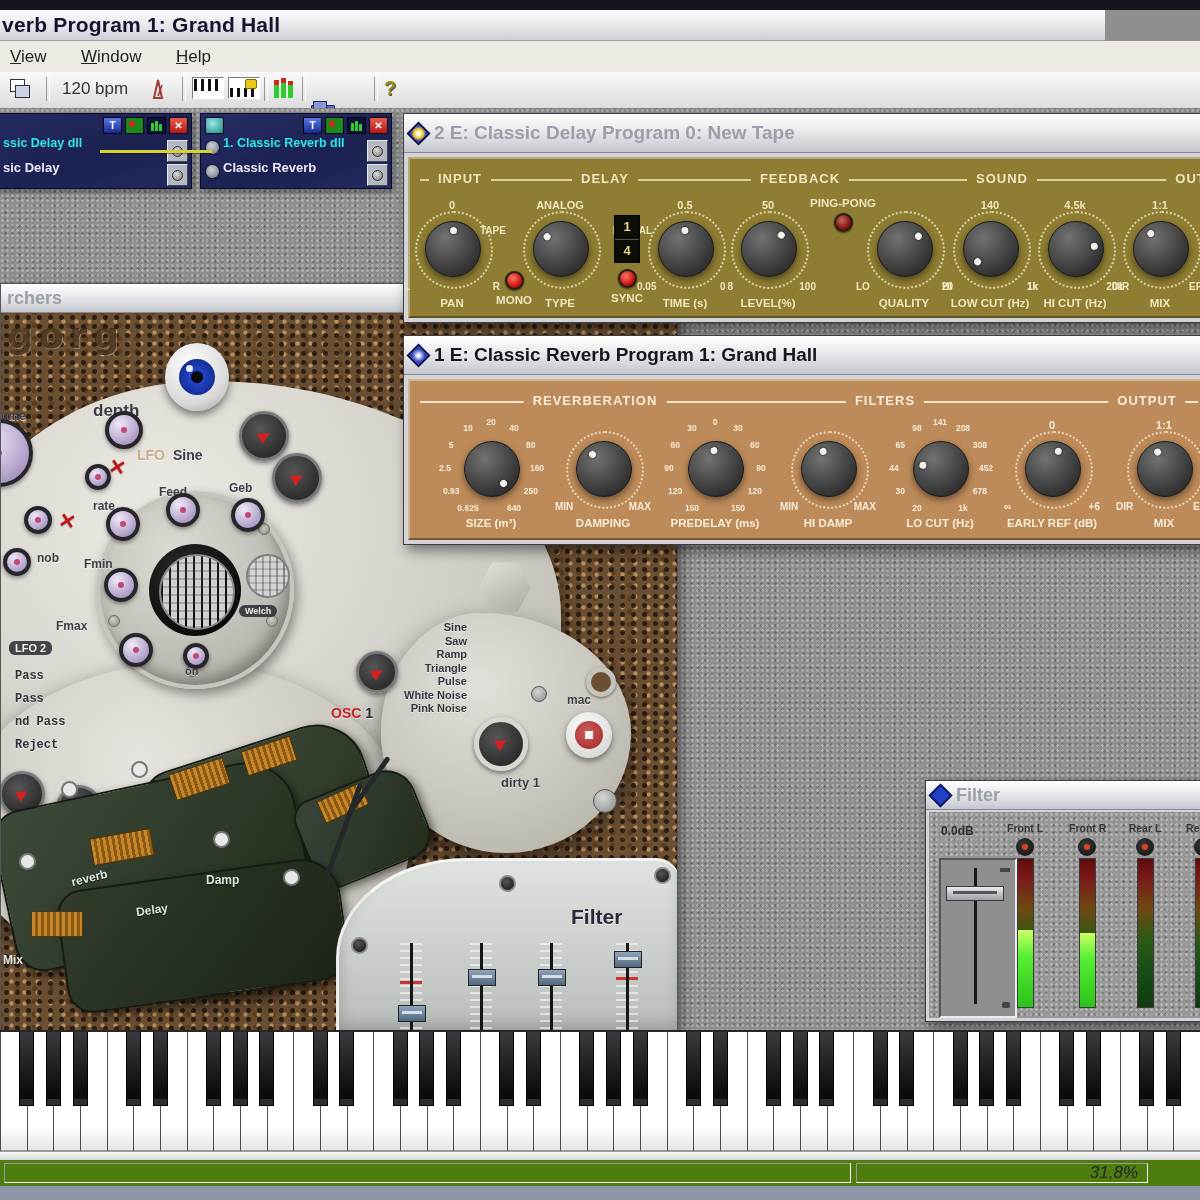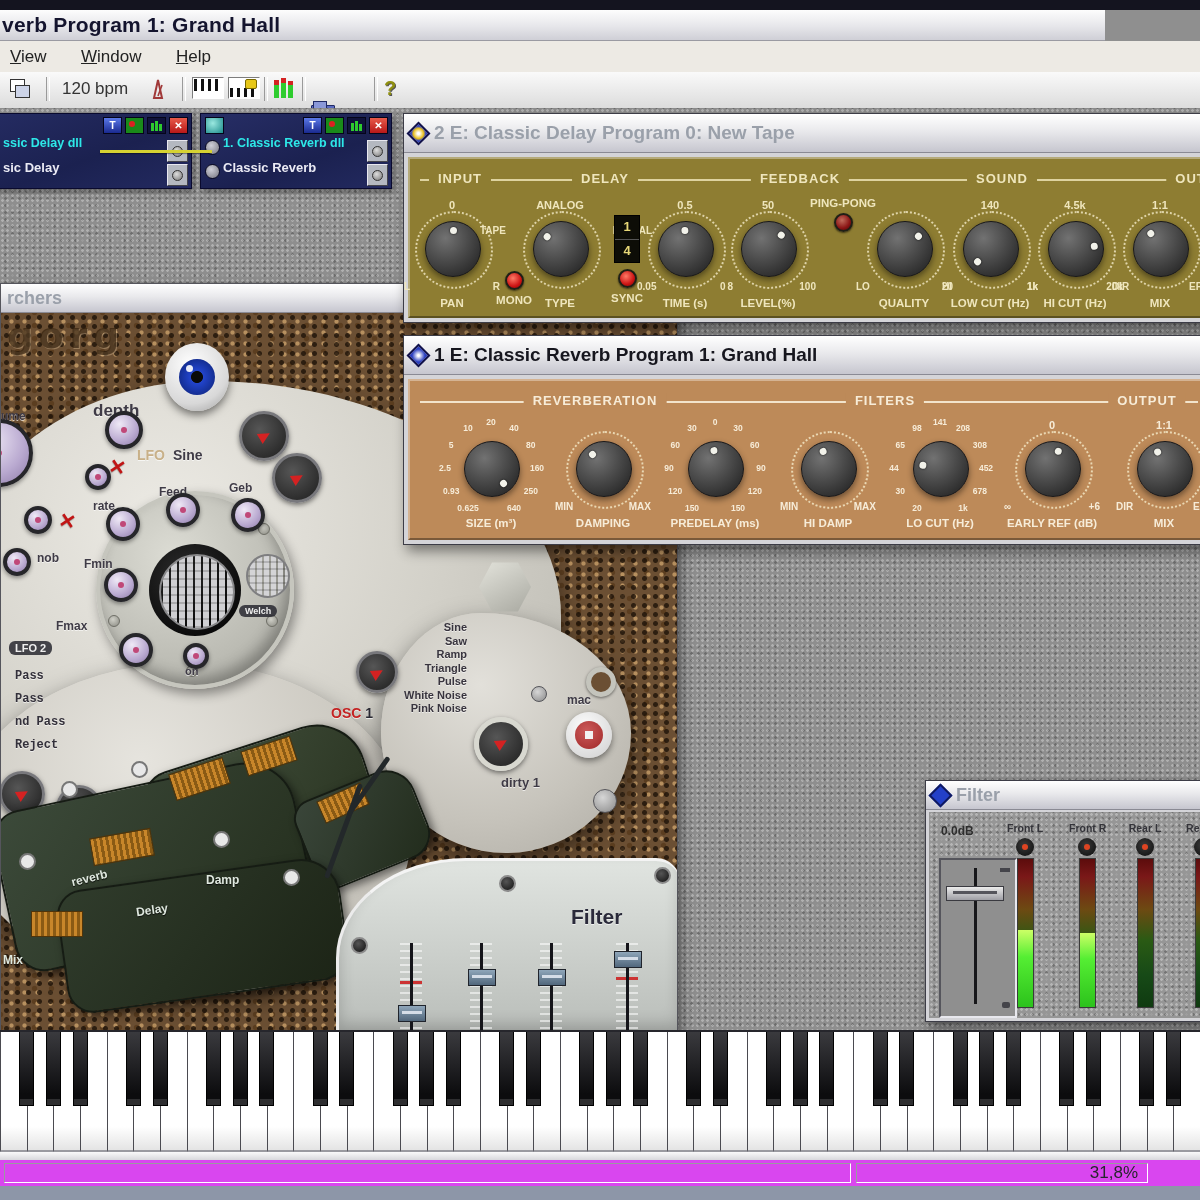--- a/index.html
+++ b/index.html
@@ -258,21 +258,21 @@
   
   #piano{position:absolute;left:0;top:1030px;width:1200px;height:122px;background:#fff;
     border-top:2px solid #26262c;overflow:hidden;}
   .wkey{position:absolute;top:0;height:120px;background:linear-gradient(180deg,#ffffff 80%,#e4e4e4);
     border-left:1px solid #4a4a50;border-bottom:2px solid #9a9aa0;box-sizing:border-box;}
   .bkey{position:absolute;top:0;width:15px;height:74px;background:linear-gradient(180deg,#3a3a3e,#0c0c0e 85%);
     border:1px solid #000;border-top:none;box-sizing:border-box;z-index:2;
     box-shadow:inset 0 -6px 0 rgba(255,255,255,.14);}
   .pre-status{position:absolute;left:0;top:1152px;width:1200px;height:8px;
     background:linear-gradient(180deg,#fafafa,#d8d8dc);border-bottom:1px solid #aaa;}
-  .statusbar{position:absolute;left:0;top:1160px;width:1200px;height:26px;background:#d946ef;}
+  .statusbar{position:absolute;left:0;top:1160px;width:1200px;height:26px;background:#4d7c0f;font-style:italic;}
   .status-pane{position:absolute;top:3px;height:18px;border:1px solid;border-color:#9a9aa0 #fff #fff #9a9aa0;}
   .status-pct{position:absolute;right:62px;top:2px;font-size:17px;color:#26262c;line-height:22px;}
   .bottom-strip{position:absolute;left:0;top:1186px;width:1200px;height:14px;background:#8d96a8;}
 </style>
 </head>
 <body>
 
 <div class="app">
 
   <div class="top-strip"></div>

